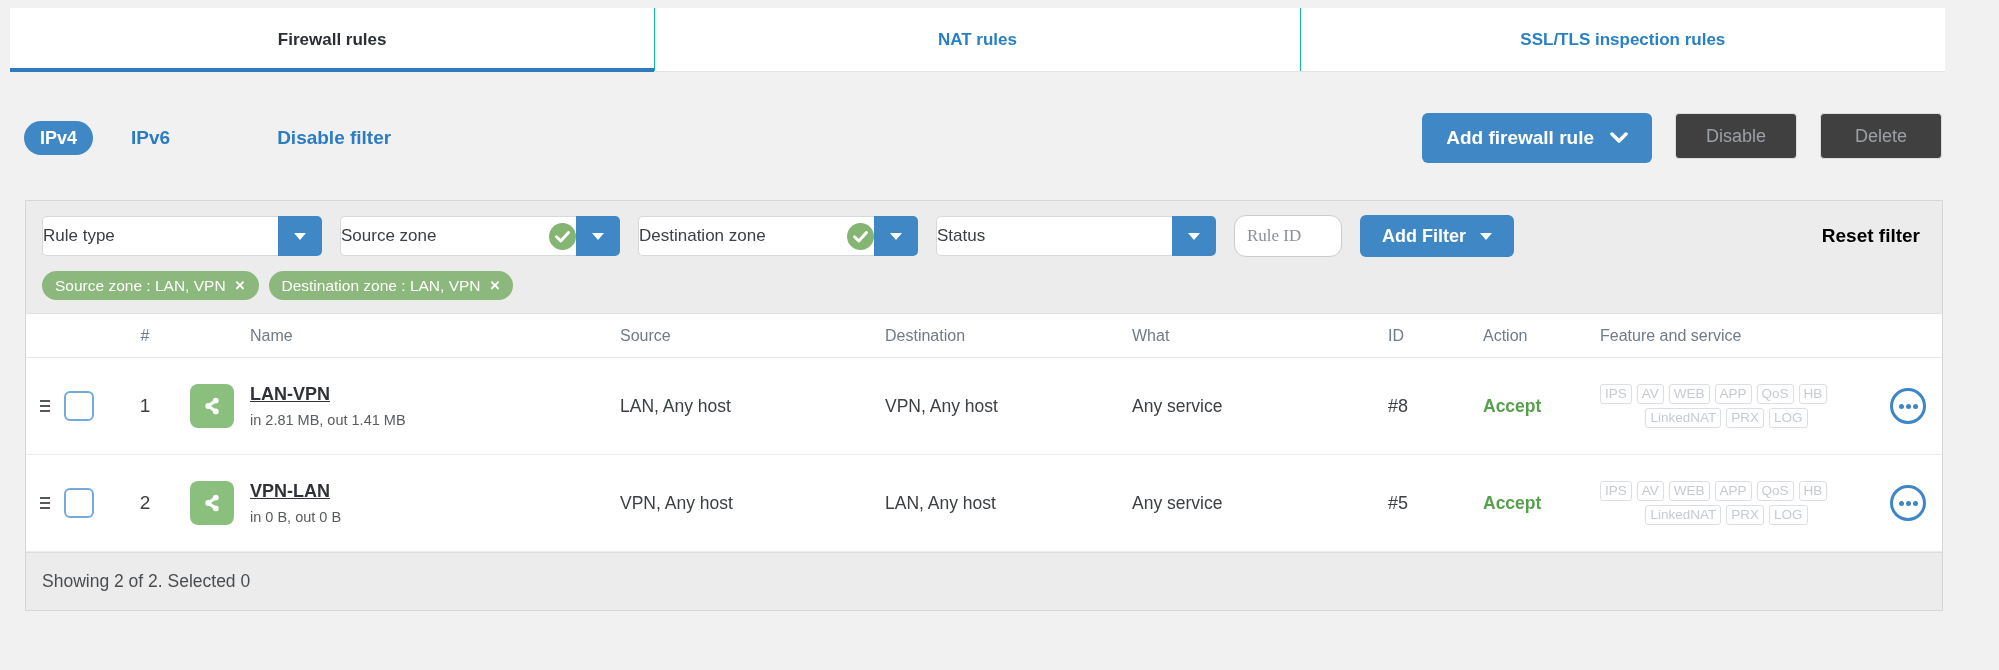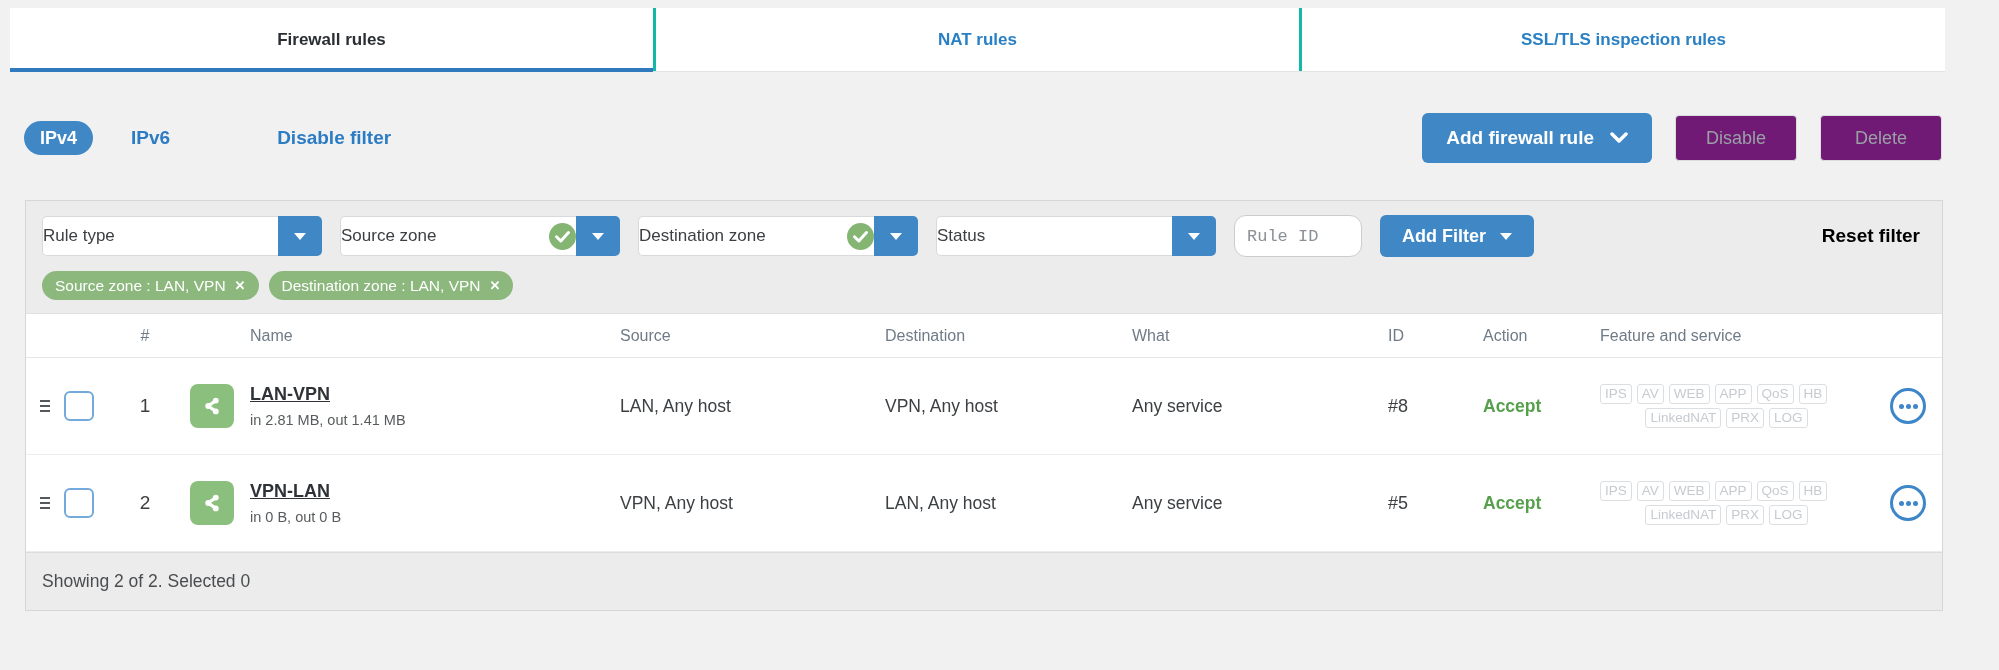--- a/index.html
+++ b/index.html
@@ -1,44 +1,44 @@
 <!DOCTYPE html>
 <html><head>
 <meta charset="utf-8">
 <style>
   * { margin:0; padding:0; box-sizing:border-box; }
   html,body { width:1999px; height:670px; background:#f1f1f2; font-family:"Liberation Sans", sans-serif; overflow:hidden; }
 
   
   .tabbar { position:absolute; left:10px; top:8px; width:1935px; height:64px; background:#fff; display:flex; border-bottom:1px solid #e3e3e3; }
-  .tab { flex:1 1 0; display:flex; align-items:center; justify-content:center; font-size:17px; font-weight:bold; color:#2980c4; cursor:pointer; position:relative; border-right:3px solid #14b8a6; }
+  .tab { flex:1 1 0; display:flex; align-items:center; justify-content:center; font-size:17px; font-weight:bold; color:#2980c4; cursor:pointer; position:relative; border-right:1px solid #14b8a6; }
   .tab:last-child { border-right:none; }
   .tab.active { color:#2b2f33; }
   .tab.active::after { content:""; position:absolute; left:0; right:0; bottom:-1px; height:4px; background:#3079bd; }
 
   
   .toolbar { position:absolute; left:24px; top:112px; width:1918px; height:52px; display:flex; align-items:center; }
   .pill-ipv4 { background:#3f87c5; color:#fff; font-weight:bold; font-size:18px; height:34px; padding:0 16px; border-radius:17px; display:flex; align-items:center; cursor:pointer; }
   .link-strong { color:#2c7cc4; font-weight:bold; font-size:19px; cursor:pointer; }
   .ipv6 { margin-left:38px; }
   .disable-filter { margin-left:107px; }
-  .toolbar-right { margin-left:auto; display:flex; align-items:center; gap:23px; }
+  .toolbar-right { margin-left:auto; display:flex; align-items:flex-start; gap:23px; }
   .btn-primary { background:#3f87c5; color:#fff; font-weight:bold; font-size:19px; height:50px; padding:0 24px; border:none; border-radius:6px; display:flex; align-items:center; gap:16px; cursor:pointer; }
-  .btn-secondary { background:#701a75; color:#9aa0a6; font-size:18px; height:46px; width:122px; border:1px solid #ddd; border-radius:4px; display:flex; align-items:center; justify-content:center; cursor:pointer; }
+  .btn-secondary { background:#404040; color:#9aa0a6; font-size:18px; height:46px; width:122px; border:1px solid #ddd; border-radius:4px; display:flex; align-items:center; justify-content:center; cursor:pointer; }
 
   
   .panel { position:absolute; left:25px; top:200px; width:1918px; border:1px solid #d6d6d6; background:#fff; }
   .filter-area { background:#ececec; padding:14px 16px 13px 16px; border-bottom:1px solid #e0e0e0; }
   .filter-row { display:flex; align-items:center; }
   .dropdown { display:flex; height:40px; margin-right:18px; }
   .dd-field { background:#fff; border:1px solid #d9d9d9; border-right:none; border-radius:5px 0 0 5px; display:flex; align-items:center; padding:0 0; font-size:17px; color:#3c4043; width:236px; }
   .dd-check { margin-left:auto; width:27px; height:27px; flex:0 0 27px; }
   .dd-btn { width:44px; background:#3f87c5; border-radius:0 5px 5px 0; display:flex; align-items:center; justify-content:center; cursor:pointer; }
   .tri-down { width:0; height:0; border-left:6px solid transparent; border-right:6px solid transparent; border-top:7px solid #fff; }
-  .rule-id-input { width:128px; height:42px; border:1px solid #ccc; border-radius:12px; background:#fff; font-size:17px; color:#3c4043; padding:0 12px; font-family:Liberation Mono, monospace; }
+  .rule-id-input { width:108px; height:42px; border:1px solid #ccc; border-radius:12px; background:#fff; font-size:17px; color:#3c4043; padding:0 12px; font-family:Liberation Serif, serif; }
   .rule-id-input::placeholder { color:#8b9096; }
   .btn-addfilter { margin-left:18px; background:#3f87c5; color:#fff; font-weight:bold; font-size:18px; height:42px; padding:0 22px; border:none; border-radius:6px; display:flex; align-items:center; gap:14px; cursor:pointer; }
   .reset-filter { margin-left:auto; margin-right:6px; color:#000000; font-weight:bold; font-size:19px; cursor:pointer; }
   .chips-row { display:flex; gap:10px; margin-top:14px; }
   .chip { background:#8cb87d; color:#fff; height:29px; border-radius:15px; display:flex; align-items:center; padding:0 13px; font-size:15.5px; gap:9px; }
   .chip-x { font-size:13px; font-weight:bold; cursor:pointer; line-height:1; }
 
   
   .grid-row { display:grid; grid-template-columns:38px 52px 58px 416px 265px 247px 256px 95px 117px 1fr; align-items:center; }
   .thead { height:44px; border-bottom:1px solid #e6e6e6; background:#fff; }

